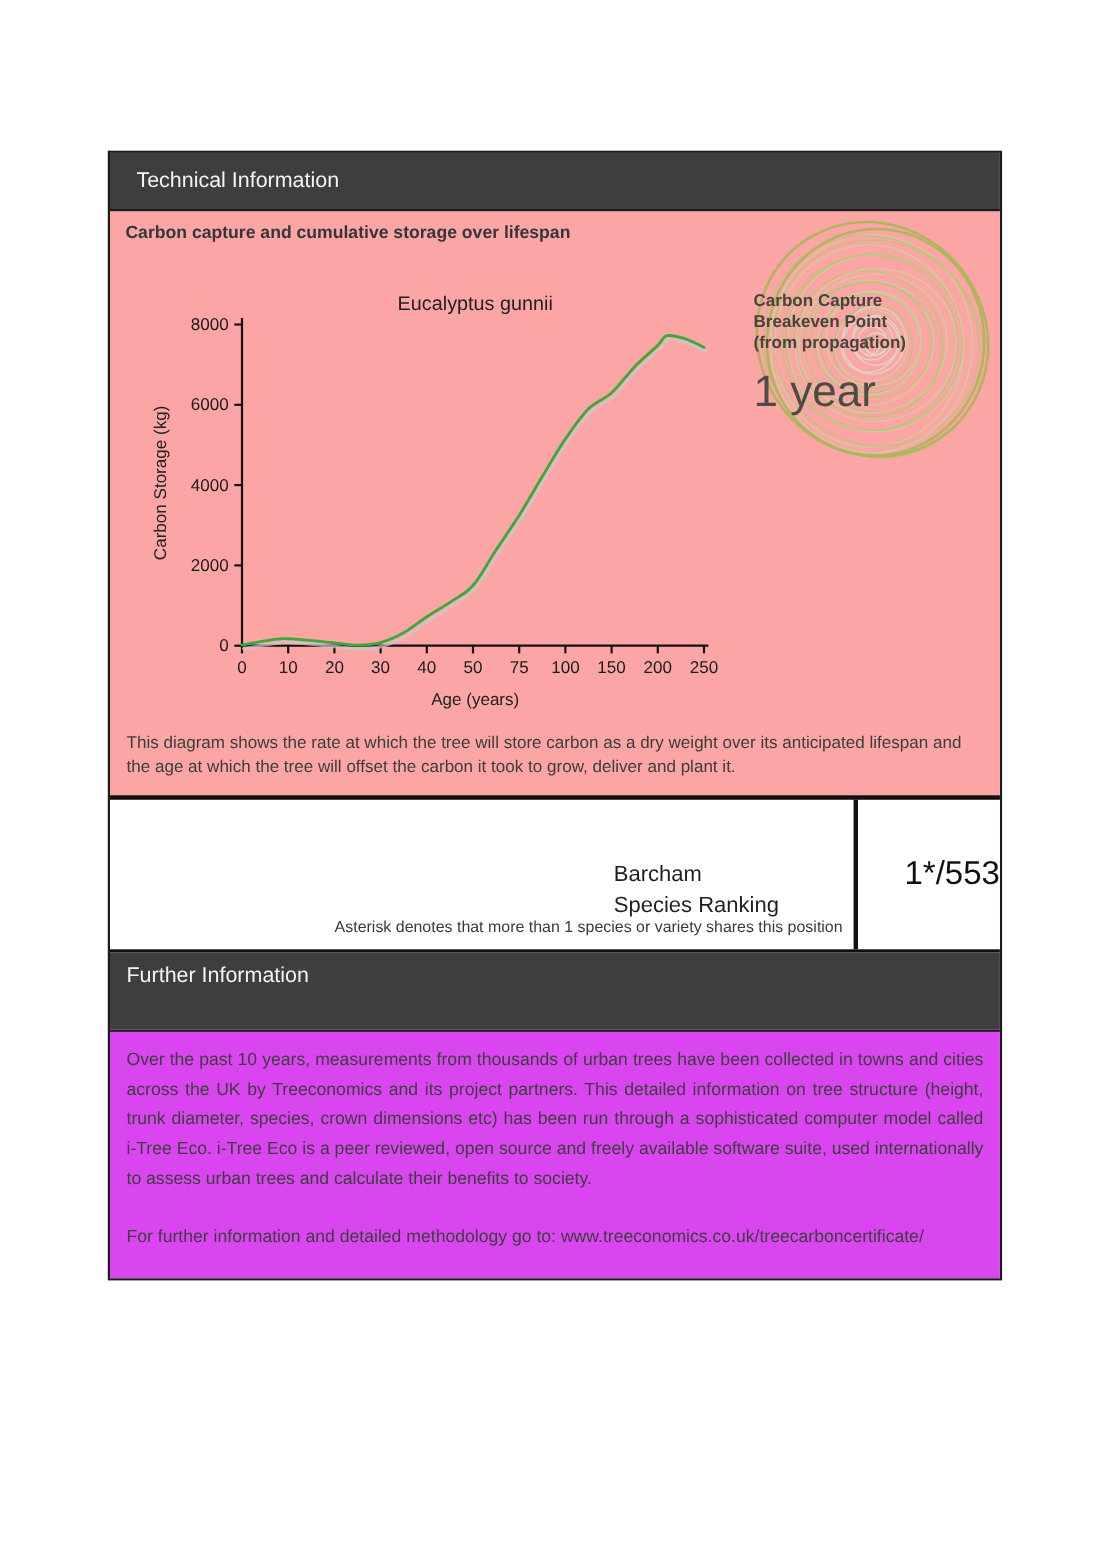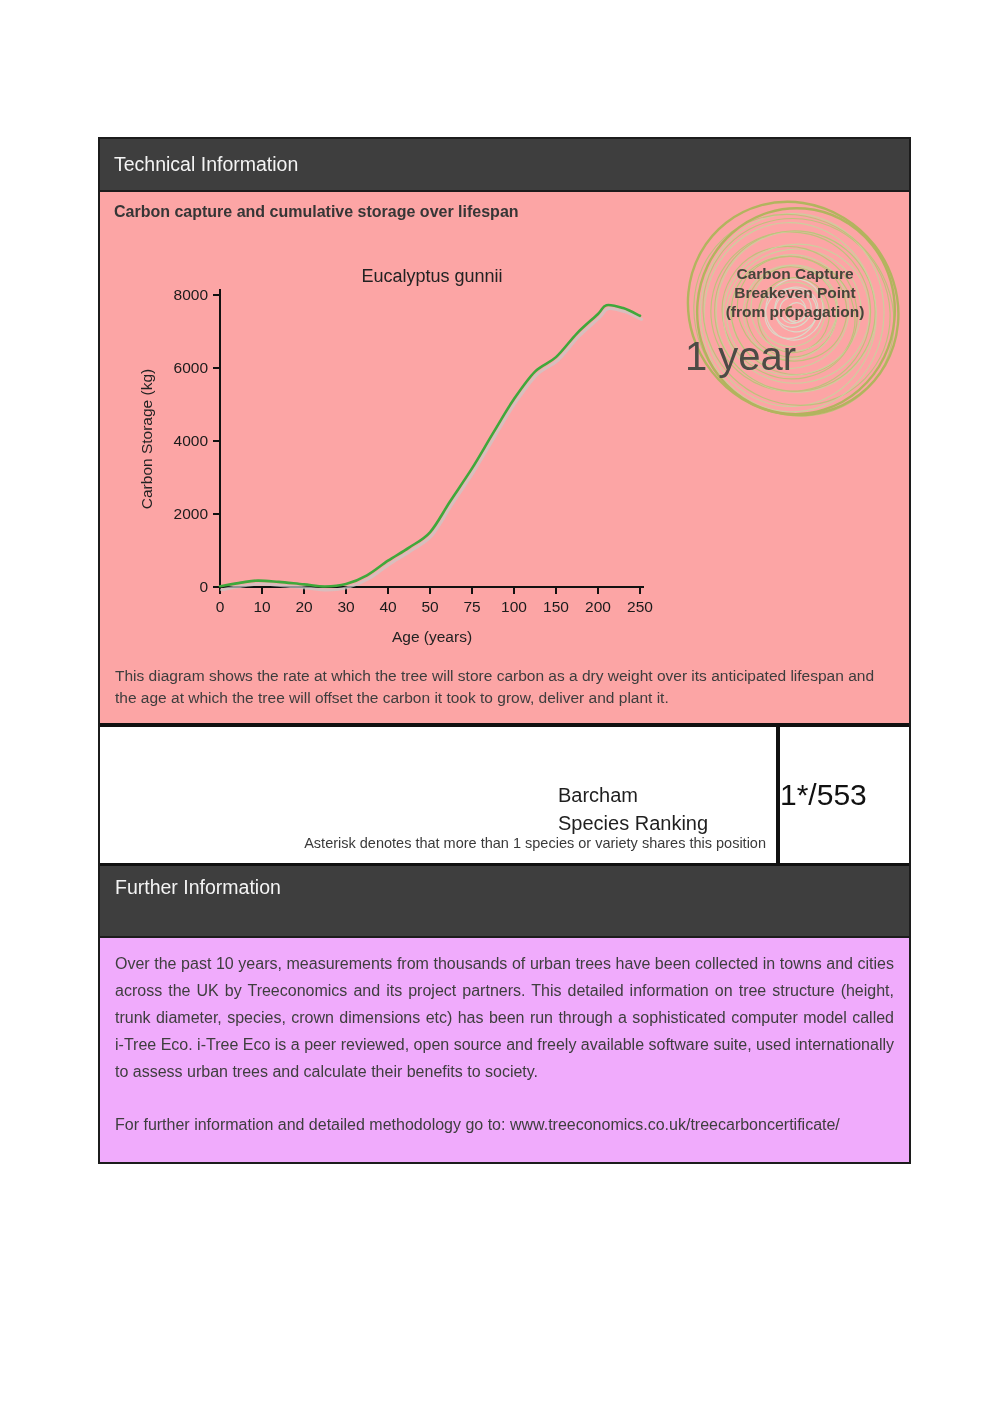--- a/index.html
+++ b/index.html
@@ -1,39 +1,39 @@
 <!DOCTYPE html>
 <html><head>
 <meta charset="utf-8">
 <style>
   html,body{margin:0;padding:0;background:#fff;}
   *{box-sizing:border-box;}
   body{font-family:"Liberation Sans","DejaVu Sans",sans-serif;}
   .page{position:relative;width:1004px;height:1421px;background:#ffffff;overflow:hidden;}
   .doc{position:absolute;left:98px;top:137px;width:813px;border:2px solid #1c1c1c;background:#fff;}
   .bar{background:#3e3e3e;color:#f4f4f4;}
-  .tech-bar{height:51px;display:flex;align-items:center;padding-left:14px;font-size:19.5px;}
+  .tech-bar{height:51px;display:flex;align-items:center;padding-left:24px;font-size:19.5px;}
   .further-bar{height:70px;padding:10px 12px 0 15px;font-size:19.5px;}
   .chart-panel{position:relative;height:537px;background:#fca5a5;border-top:2px solid #1c1c1c;border-bottom:4px solid #111;overflow:hidden;}
   .panel-heading{position:absolute;left:14px;top:11px;font-size:16px;font-weight:bold;color:#363636;}
   #chart-svg{position:absolute;left:0;top:0;}
   #chart-svg text{font-family:"Liberation Sans","DejaVu Sans",sans-serif;}
   .chart-title{position:absolute;left:120px;top:74px;width:424px;text-align:center;font-size:18px;color:#222;}
   .y-axis-label{position:absolute;left:-68px;top:238px;width:230px;text-align:center;transform:rotate(-90deg);font-size:15.5px;color:#222;}
   .x-axis-label{position:absolute;left:120px;top:436px;width:424px;text-align:center;font-size:15.5px;color:#222;}
   .badge-text{position:absolute;left:585px;top:10px;width:220px;height:214px;}
-  .badge-lines{position:absolute;top:62px;width:100%;text-align:center;font-weight:bold;font-size:15.5px;line-height:19px;color:#46453b;}
+  .badge-lines{position:absolute;top:62px;width:100%;text-align:left;font-weight:bold;font-size:15.5px;line-height:19px;color:#46453b;}
   .badge-value{position:absolute;top:132px;width:100%;font-size:40px;color:#4c4b45;}
   .chart-desc{position:absolute;left:15px;top:473px;width:784px;font-size:15.5px;line-height:21.5px;color:#3d3d3d;}
   .ranking{height:139px;display:flex;border-bottom:3px solid #111;background:#fff;}
   .rank-left{position:relative;flex:1;border-right:4px solid #111;}
   .rank-title{position:absolute;left:458px;top:21px;font-size:20px;line-height:28px;color:#1f1f1f;margin-top:33px;}
   .rank-note{position:absolute;right:10px;bottom:12px;font-size:14.5px;color:#3a3a3a;}
-  .rank-right{width:129px;display:flex;align-items:center;justify-content:flex-start;font-size:30px;color:#111;}
-  .body-panel{height:226px;border-top:2px solid #1c1c1c;padding:12px 15px 0;font-size:16px;color:#3e3e3e;background:#f0abfc;}
+  .rank-right{width:129px;display:flex;align-items:center;justify-content:flex-end;font-size:30px;color:#111;}
+  .body-panel{height:226px;border-top:2px solid #1c1c1c;padding:12px 15px 0;font-size:16px;color:#3e3e3e;background:#d946ef;}
   .body-panel p{margin:0;line-height:27px;}
   .body-panel p.justified{text-align:justify;margin-bottom:26px;}
 </style>
 </head>
 <body>
 
 <div class="page">
   <div class="doc">
 
     <div class="bar tech-bar">

